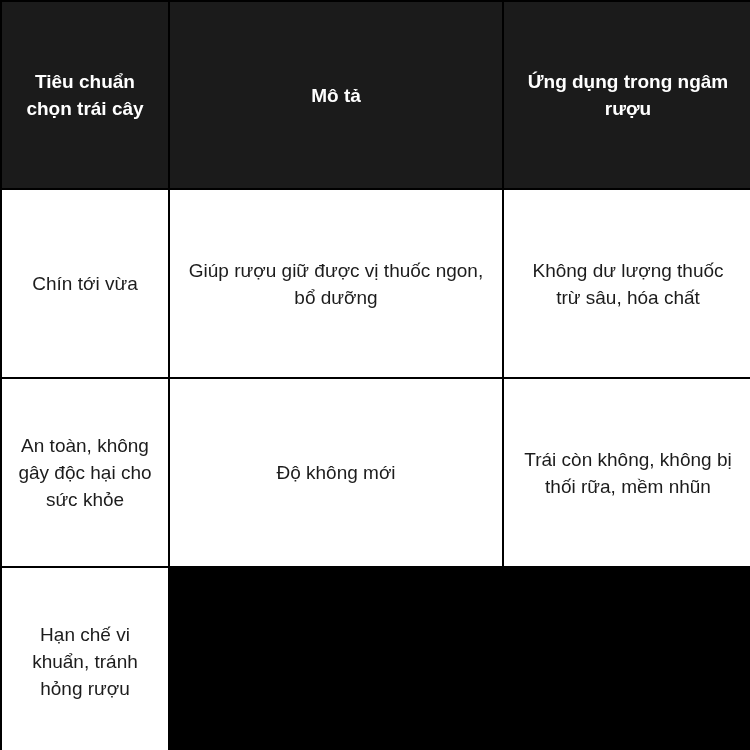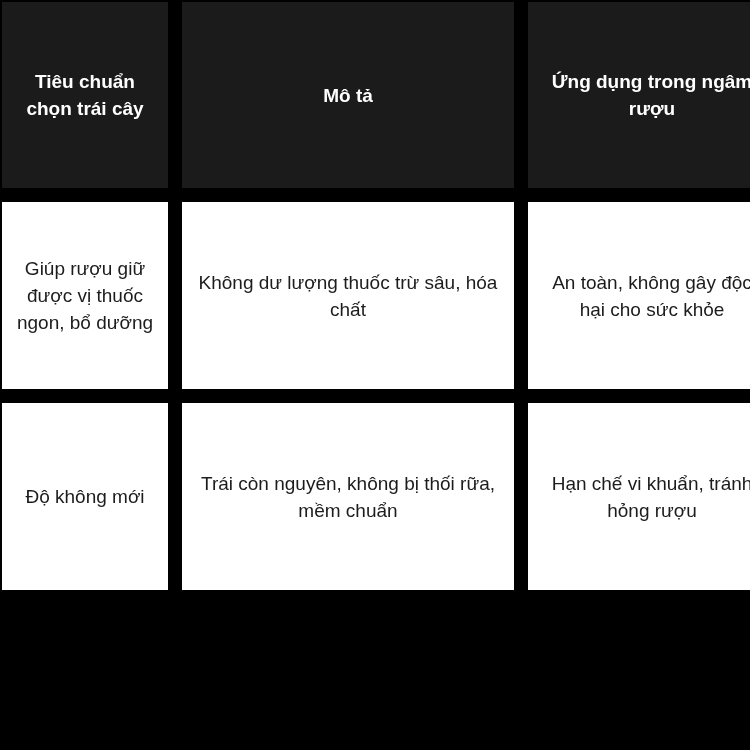--- a/index.html
+++ b/index.html
@@ -14,21 +14,21 @@
       position: absolute;
       left: 0; top: 0;
       width: 750px;
       height: 750px;
       box-sizing: border-box;
       border: 2px solid #000000;
       display: grid;
       grid-template-columns: 166px 332px 248px;
       grid-template-rows: 186px 187px 187px 186px;
       background: #000000;
-      gap: 14px;
+      gap: 2px;
       font-family: "Liberation Sans", "DejaVu Sans", sans-serif;
     }
     .cell {
       display: flex;
       align-items: center;
       justify-content: center;
       text-align: center;
       box-sizing: border-box;
       padding: 0 14px;
       background: #ffffff;
@@ -54,32 +54,35 @@
     <span>Tiêu chuẩn chọn trái cây</span>
   </div>
   <div class="cell head">
     <span>Mô tả</span>
   </div>
   <div class="cell head">
     <span>Ứng dụng trong ngâm rượu</span>
   </div>
 
   <div class="cell">
+    <span>Chín tới vừa</span>
+  </div>
+  <div class="cell">
     <span>Giúp rượu giữ được vị thuốc ngon, bổ dưỡng</span>
   </div>
 
   <div class="cell">
     <span>Không dư lượng thuốc trừ sâu, hóa chất</span>
   </div>
   <div class="cell">
     <span>An toàn, không gây độc hại cho sức khỏe</span>
   </div>
 
   <div class="cell">
     <span>Độ không mới</span>
   </div>
   <div class="cell">
-    <span>Trái còn nguyên, không bị thối rữa, mềm chuẩn</span>
+    <span>Trái còn không, không bị thối rữa, mềm nhũn</span>
   </div>
   <div class="cell">
     <span>Hạn chế vi khuẩn, tránh hỏng rượu</span>
   </div>
 </div>
 
 </body></html>

